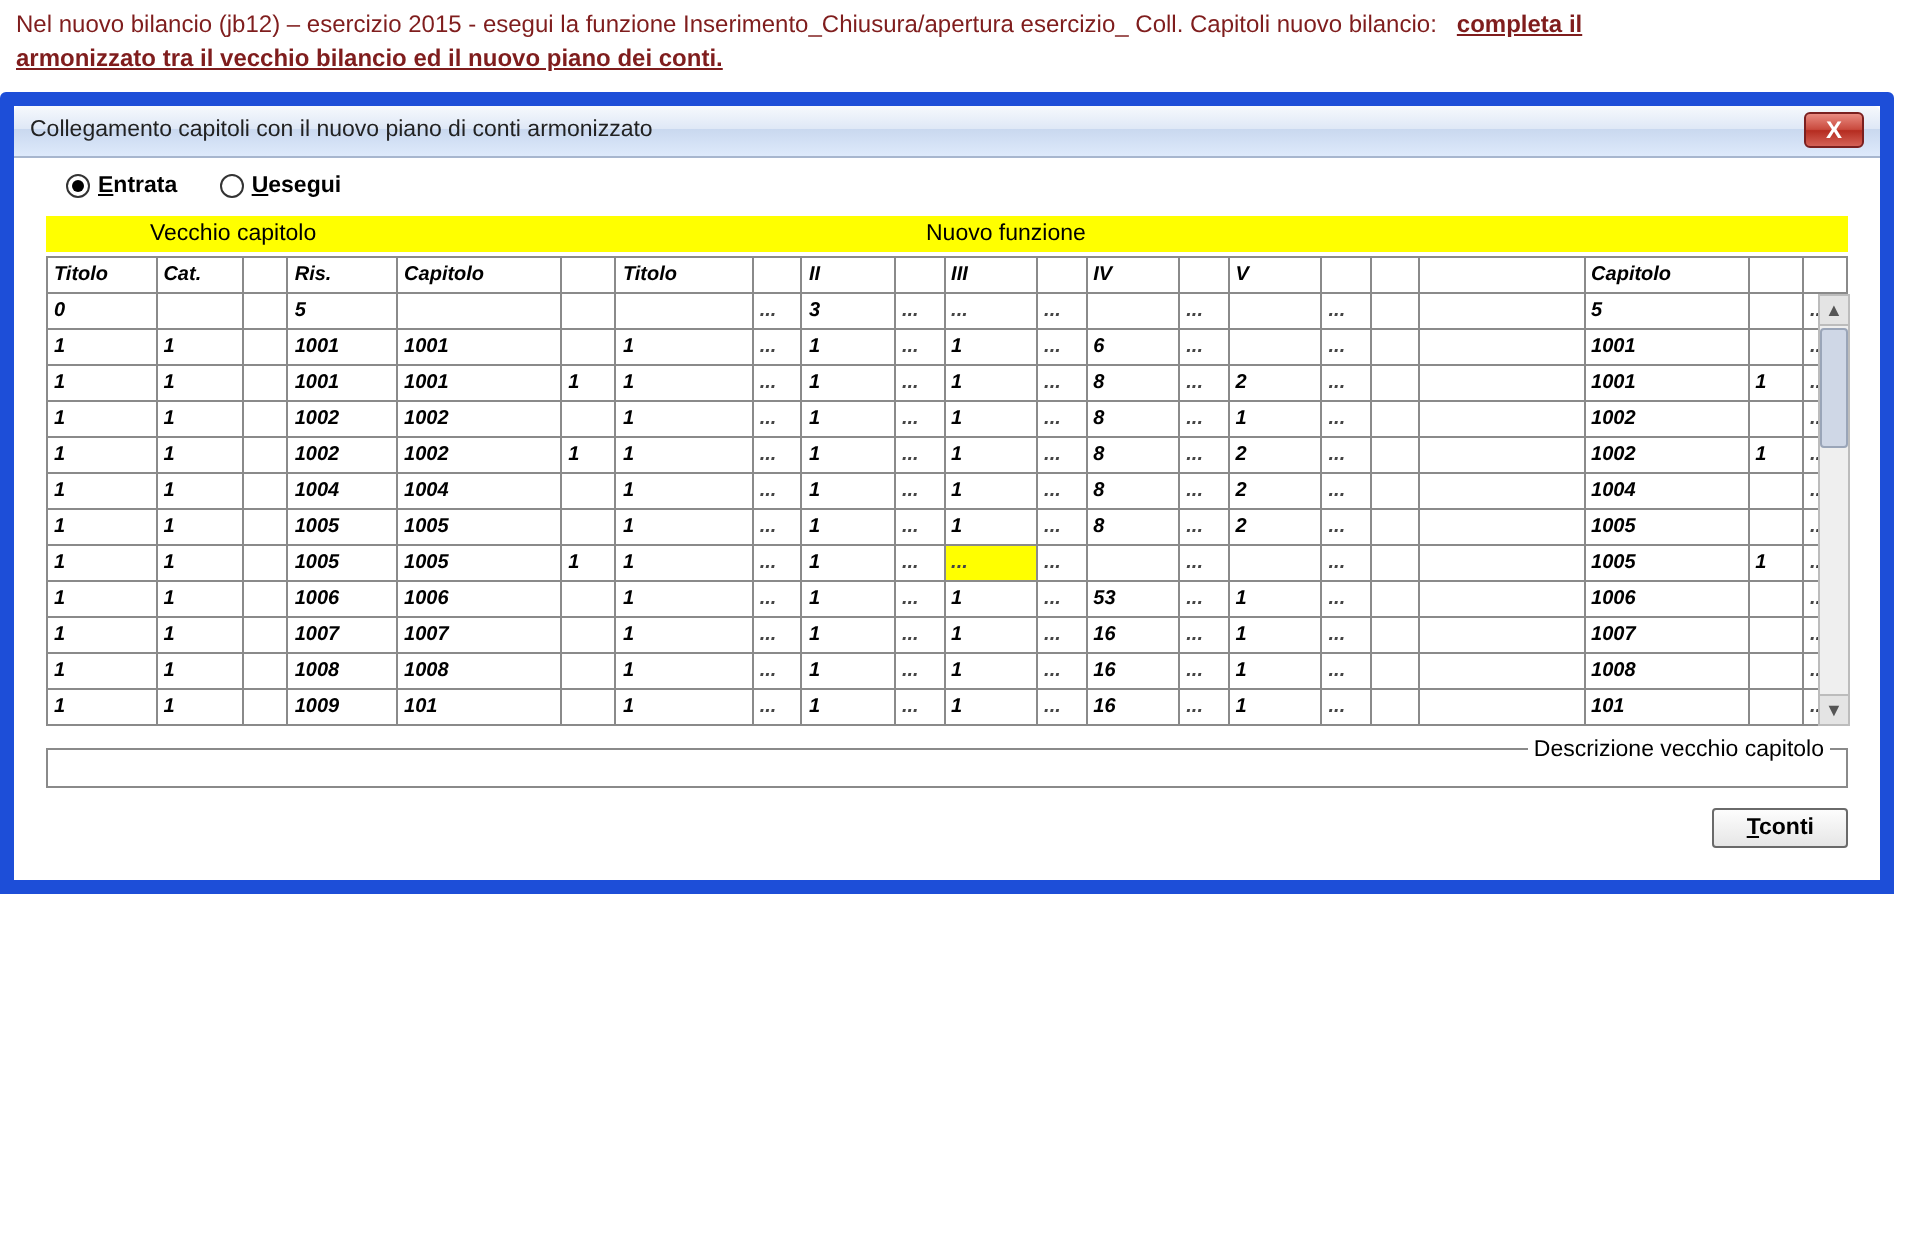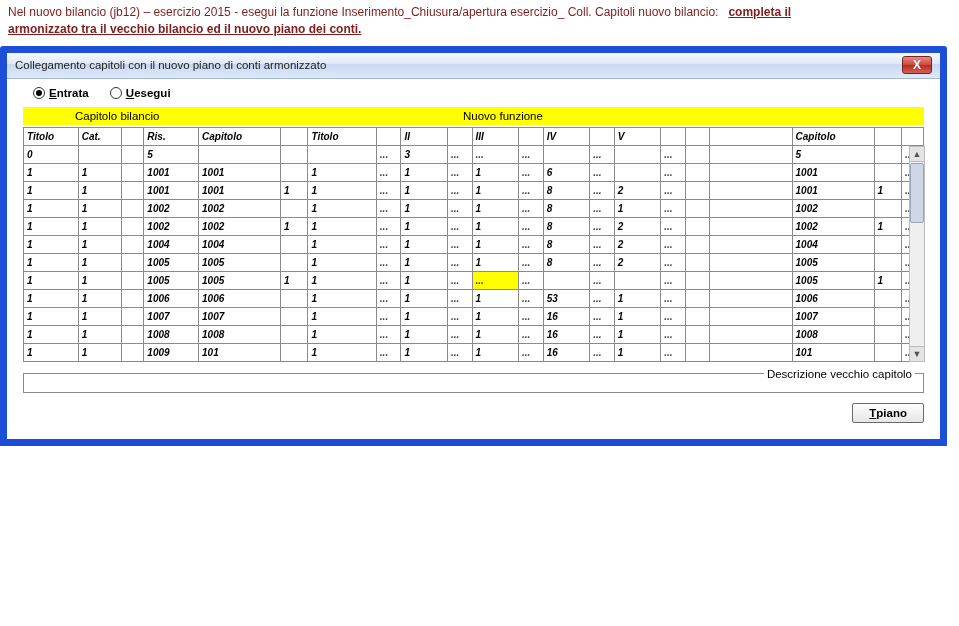--- a/index.html
+++ b/index.html
@@ -88,21 +88,21 @@
         <span class="radio checked"></span>
         <span><span class="ul-first">E</span><span>ntrata</span></span>
       </span>
       <span class="radio-item">
         <span class="radio"></span>
         <span><span class="ul-first">U</span><span>esegui</span></span>
       </span>
     </div>
 
     <div class="section-labels">
-      <div class="lbl-left">Capitolo bilancio</div>
+      <div class="lbl-left">Vecchio capitolo</div>
       <div class="lbl-right">Nuovo funzione</div>
     </div>
 
     <div class="grid-wrap">
       <table class="grid">
         <colgroup>
           <col style="width:40px">
             <col style="width:32px">
             <col style="width:16px">
           <col style="width:40px">
@@ -435,17 +435,17 @@
       </div>
     </div>
 
     <fieldset class="desc-old">
       <legend>Descrizione vecchio capitolo</legend>
     </fieldset>
 
 
     <div class="footer">
       <button class="btn">
-        <span class="ul-first">T</span><span>piano</span>
+        <span class="ul-first">T</span><span>conti</span>
       </button>
     </div>
   </div>
 </div>
 
 </body></html>

